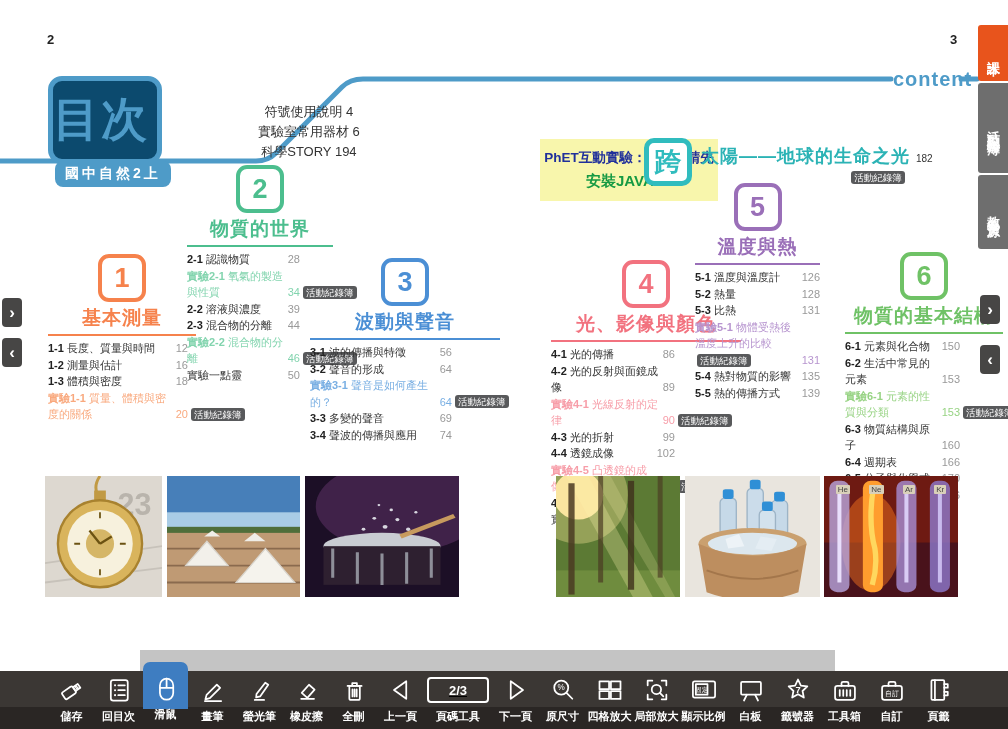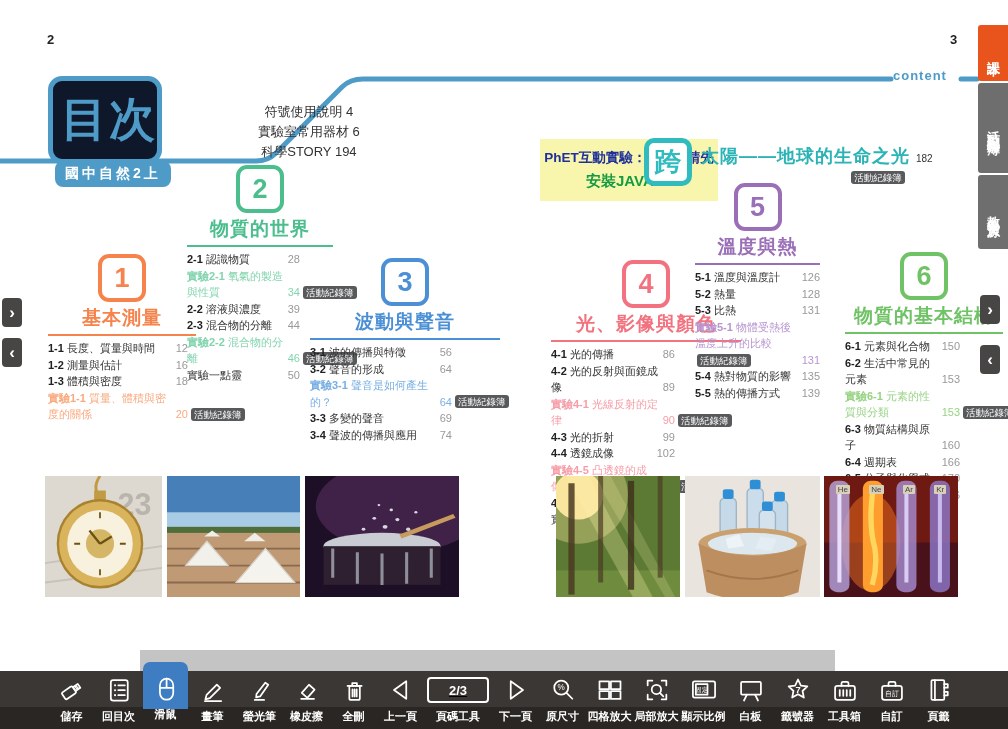--- a/index.html
+++ b/index.html
@@ -2,25 +2,25 @@
 <html><head>
 <meta charset="utf-8">
 <style>
   html,body{margin:0;padding:0;background:#fff;}
   #stage{position:relative;width:1008px;height:729px;overflow:hidden;background:#fff;
          font-family:"Liberation Sans","DejaVu Sans",sans-serif;}
   
   .pagenum{position:absolute;top:32px;font-size:13px;font-weight:bold;color:#222;}
   #pagenum-left{left:47px;} #pagenum-right{left:950px;}
   .connector{position:absolute;left:0;top:0;pointer-events:none;}
-  .content-label{position:absolute;left:893px;top:68px;font-size:13px;font-weight:bold;
+  .content-label{position:absolute;left:893px;top:68px;font-size:20px;font-weight:bold;
                  color:#4E9BC8;letter-spacing:1px;}
-  .toc-box{position:absolute;left:48px;top:76px;width:104px;height:78px;background:#0f172a;
+  .toc-box{position:absolute;left:48px;top:76px;width:104px;height:78px;background:#0c4a6e;
            border:5px solid #4E9BC8;border-radius:14px;display:flex;align-items:center;
-           justify-content:flex-end;}
+           justify-content:flex-start;}
   .toc-box .toc-title{font-size:46px;font-weight:bold;color:#4E9BC8;letter-spacing:2px;}
   .toc-sub{position:absolute;left:55px;top:161px;background:#4E9BC8;color:#fff;
            font-size:14px;font-weight:bold;letter-spacing:3px;padding:4px 10px;
            border-radius:8px;white-space:nowrap;}
   .front-list{position:absolute;left:258px;top:102px;font-size:13px;color:#333;line-height:20px;text-align:center;}
   
   .phet-box{position:absolute;left:540px;top:139px;width:178px;height:62px;background:#F8F6AC;
             display:flex;flex-direction:column;align-items:center;justify-content:center;}
   .phet-line1{font-size:13.5px;font-weight:bold;color:#20309B;}
   .phet-line2{font-size:15px;font-weight:bold;color:#169A43;margin-top:3px;}

